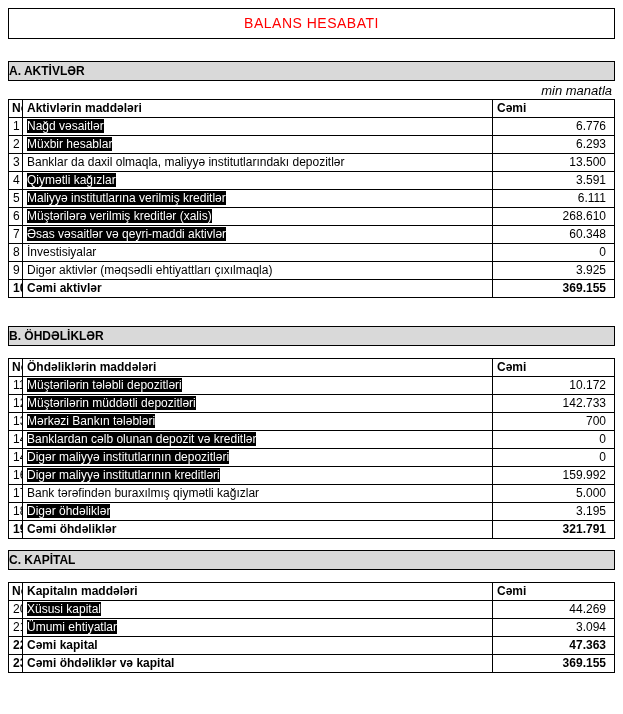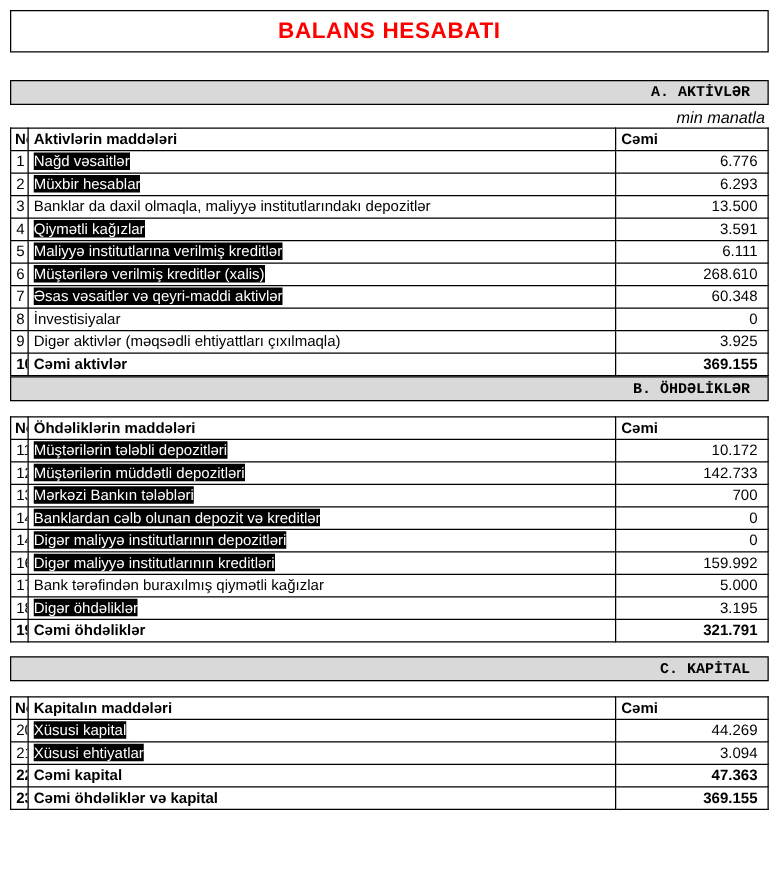--- a/index.html
+++ b/index.html
@@ -19,35 +19,34 @@
   }
   .page{padding:8px;}
   .title-bar{
     border:1px solid var(--border);
     text-align:center;
     padding:5px 0 6px 0;
     margin-bottom:22px;
   }
   .title{
     color:var(--title-red);
-    font-weight:bold;
-    font-size:18px;
+    font-weight:normal;
+    font-size:14px;
     letter-spacing:0.5px;
   }
   .sheet-section{margin:0;}
-  .section-b{}
+  .section-b{margin-top:28px;}
   .section-c{margin-top:11px;}
   .section-header{
     border:1px solid var(--border);
     background:var(--section-bg);
-    text-align:right;
+    text-align:left;
     font-weight:bold;
     font-size:12px;
-    padding:2px 14px;
-    font-family:Liberation Mono, monospace;
+    padding:2px 0;
   }
   .unit-note{
     text-align:right;
     font-style:italic;
     font-size:13px;
     padding:2px 3px 2px 0;
     height:18px;
   }
   .table-gap{height:12px;}
   table{
@@ -223,21 +222,21 @@
         </tr>
       </thead>
       <tbody>
           <tr>
             <td class="col-no">20</td>
             <td class="col-item"><span class="hl">Xüsusi kapital</span></td>
             <td class="col-total">44.269</td>
           </tr>
           <tr>
             <td class="col-no">21</td>
-            <td class="col-item"><span class="hl">Xüsusi ehtiyatlar</span></td>
+            <td class="col-item"><span class="hl">Ümumi ehtiyatlar</span></td>
             <td class="col-total">3.094</td>
           </tr>
           <tr class="total-row">
             <td class="col-no">22</td>
             <td class="col-item"><span>Cəmi kapital</span></td>
             <td class="col-total">47.363</td>
           </tr>
           <tr class="total-row">
             <td class="col-no">23</td>
             <td class="col-item"><span>Cəmi öhdəliklər və kapital</span></td>

